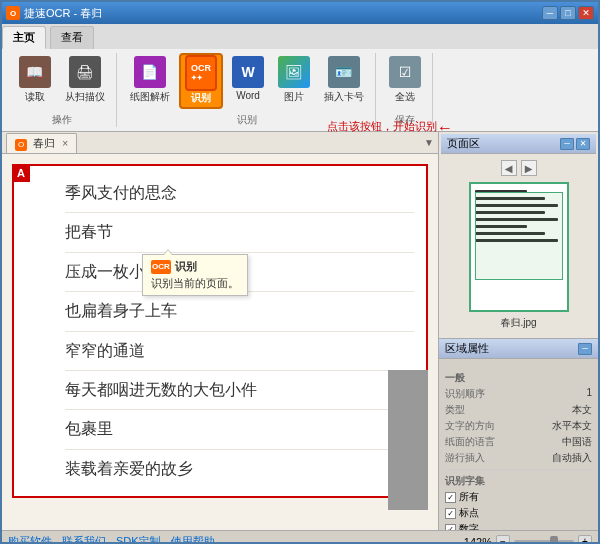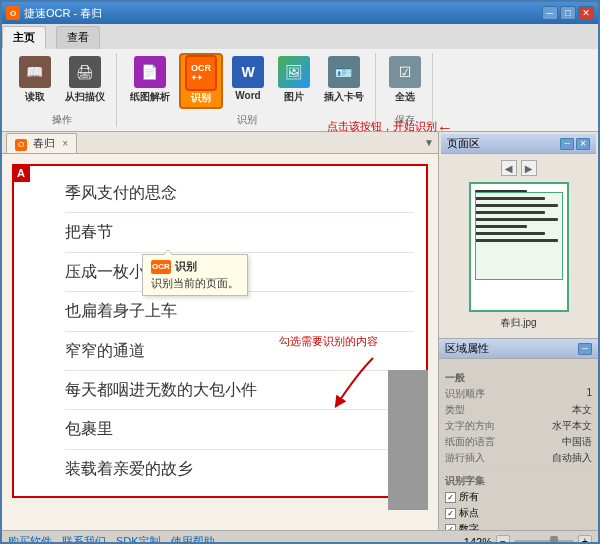--- a/index.html
+++ b/index.html
@@ -69,21 +69,21 @@
       background: #ddd;
       padding-top: 2px;
     }
     .ribbon-tab {
       padding: 3px 10px;
       font-size: 11px;
       cursor: pointer;
       background: #d0d0d0;
       border: 1px solid #bbb;
       border-bottom: none;
-      margin-right: 10px;
+      margin-right: 4px;
       border-radius: 3px 3px 0 0;
     }
     .ribbon-tab.active {
       background: #f0f0f0;
       border-bottom: 1px solid #f0f0f0;
       font-weight: bold;
     }
     .ribbon-content {
       display: flex;
       align-items: stretch;
@@ -127,21 +127,20 @@
       height: 32px;
       display: flex;
       align-items: center;
       justify-content: center;
       font-size: 18px;
     }
     .ribbon-btn-label {
       font-size: 10px;
       text-align: center;
       color: #333;
-      font-weight: bold;
     }
 
     
     .ribbon-btn.highlighted {
       background: #ff8c00;
       border: 2px solid #cc6600;
       border-radius: 4px;
     }
     .ribbon-btn.highlighted .ribbon-btn-label { color: white; font-weight: bold; }
 
@@ -770,33 +769,20 @@
           <div class="ocr-text-line">压成一枚小小的纸片</div>
           <div class="ocr-text-line">也扁着身子上车</div>
           <div class="ocr-text-line">窄窄的通道</div>
           <div class="ocr-text-line">每天都咽进无数的大包小件</div>
           <div class="ocr-text-line">包裹里</div>
           <div class="ocr-text-line">装载着亲爱的故乡</div>
         </div>
 
         <div class="gray-box"></div>
 
-        <div class="content-annotation">
-          <div>勾选需要识别的内容</div>
-          <div style="margin-top:4px;">
-            <svg width="60" height="60" viewBox="0 0 60 60">
-              <path d="M 55 5 Q 40 20 20 50" stroke="#cc0000" stroke-width="2" fill="none" marker-end="url(#arr)"></path>
-              <defs>
-                <marker id="arr" markerWidth="6" markerHeight="6" refX="3" refY="3" orient="auto">
-                  <path d="M 0 0 L 6 3 L 0 6 Z" fill="#cc0000"></path>
-                </marker>
-              </defs>
-            </svg>
-          </div>
-        </div>
 
       </div>
     </div>
 
     <div class="right-panel">
 
       <div class="page-area">
         <div class="panel-section-header">
           <span>页面区</span>
           <div class="panel-section-header-controls">

